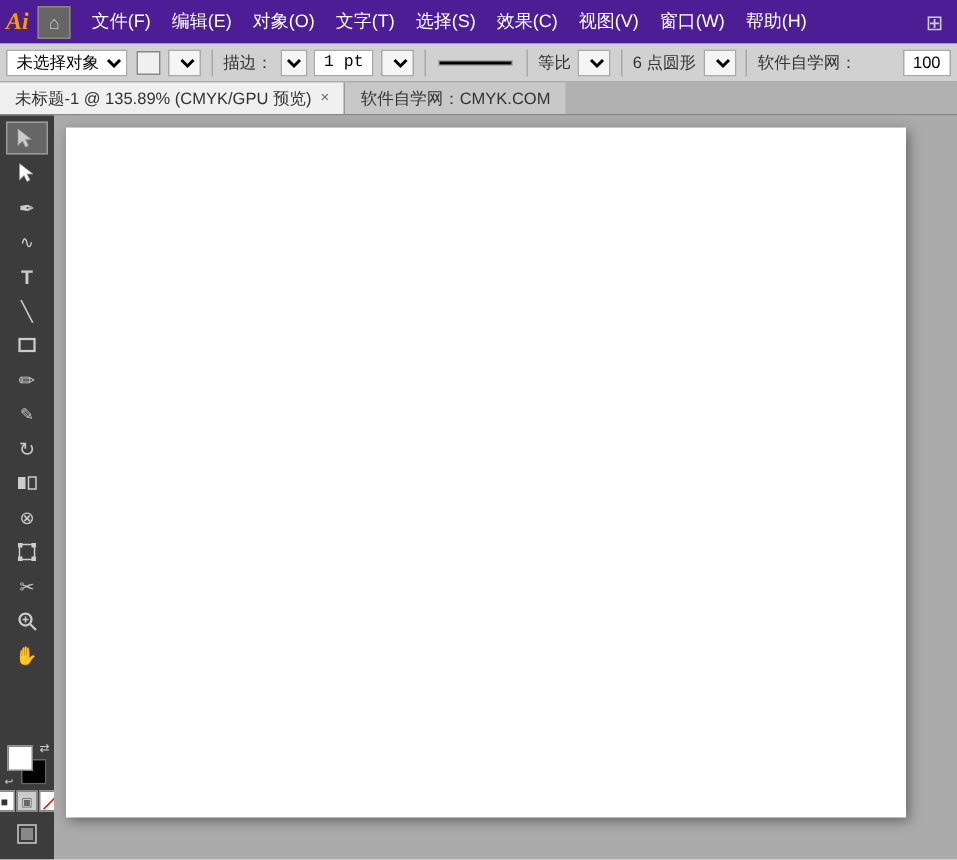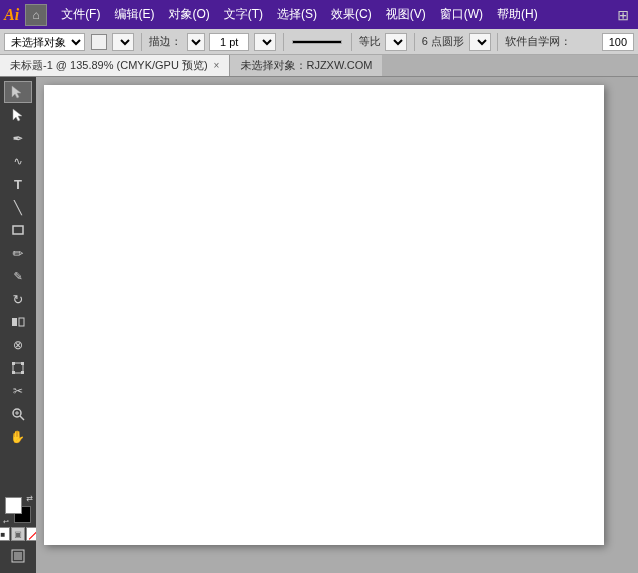--- a/index.html
+++ b/index.html
@@ -221,21 +221,21 @@
   </select>
   <div style="width:16px;height:16px;border:1px solid #888;background:#f0f0f0;margin:0 1px;"></div>
   <select class="toolbar-small-select" style="min-width:20px;width:22px;">
     <option>▼</option>
   </select>
   <div class="toolbar-divider"></div>
   <span class="toolbar-label">描边：</span>
   <select class="toolbar-small-select" style="min-width:16px;width:18px;">
     <option>▼</option>
   </select>
-  <input class="toolbar-input" value="1 pt" style="width: 40px;">
+  <input class="toolbar-input" value="1 pt" style="width: 40px; font-family: Liberation Mono, monospace;">
   <select class="toolbar-small-select" style="min-width:20px;width:22px;">
     <option>▼</option>
   </select>
   <div class="toolbar-divider"></div>
   <div class="stroke-preview"></div>
   <div class="toolbar-divider"></div>
   <span class="toolbar-label">等比</span>
   <select class="toolbar-small-select" style="min-width:20px;width:22px;">
     <option>▼</option>
   </select>
@@ -248,21 +248,21 @@
   <span class="toolbar-label">软件自学网：</span>
   <input class="toolbar-input" value="100" style="width: 32px; margin-left: 26px;">
 </div>
 
 <div id="tabs-bar">
   <div class="tab active">
     <span>未标题-1 @ 135.89% (CMYK/GPU 预览)</span>
     <span class="tab-close">×</span>
   </div>
   <div class="tab-website">
-    <span>未选择对象：RJZXW.COM</span>
+    <span>软件自学网：CMYK.COM</span>
   </div>
 </div>
 
 <div id="main-area">
 
   <div id="tools-panel">
 
     <div class="tool-btn active" title="选择工具">
       <svg width="14" height="14" viewBox="0 0 14 14">
           <polygon points="1,1 1,12 4,9 6,13 8,12 6,8 10,8" fill="#ccc" stroke="#999" stroke-width="0.5"></polygon>

